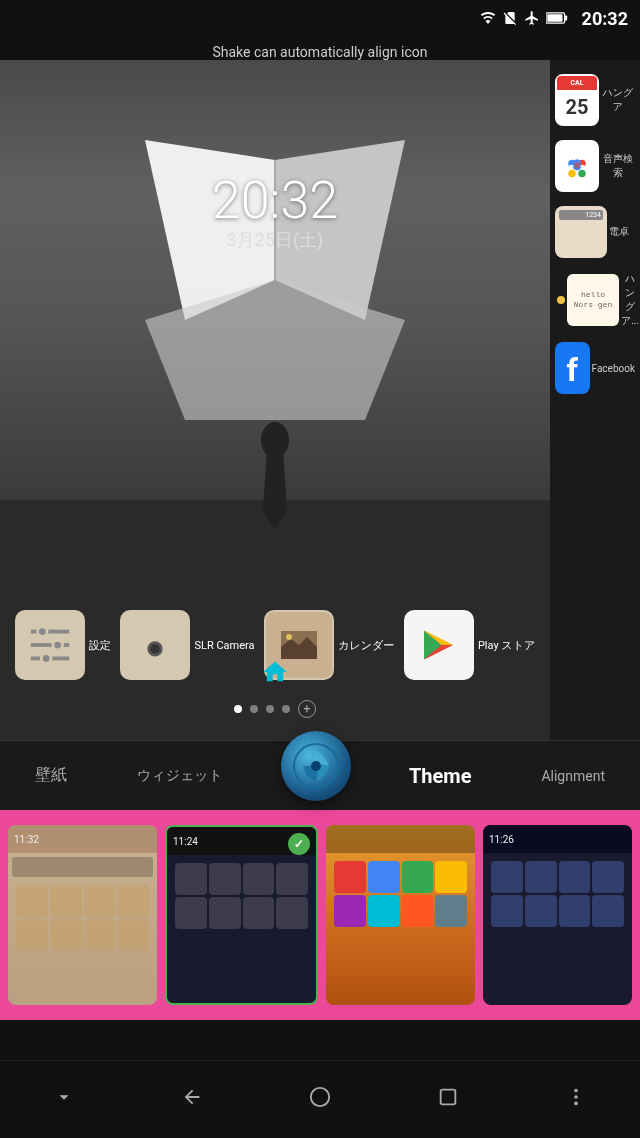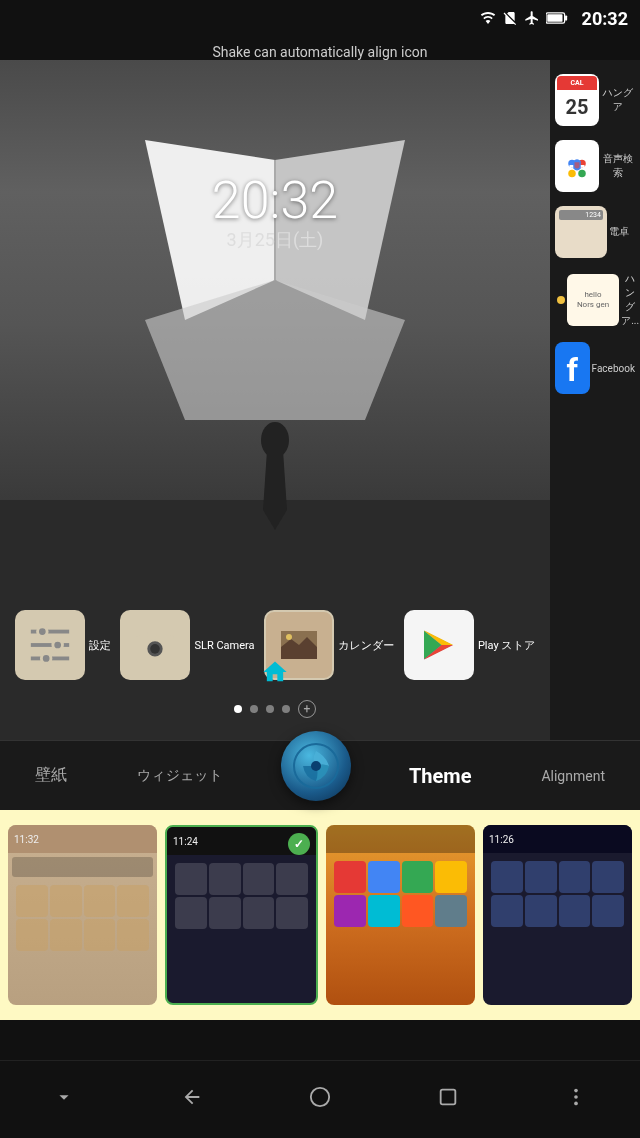--- a/index.html
+++ b/index.html
@@ -230,21 +230,21 @@
       position: relative;
       overflow: hidden;
     }
 
     
     .theme-thumbnails {
       position: absolute;
       top: 810px;
       left: 0; right: 0;
       height: 210px;
-      background: #fef9c3;
+      background: #ec4899;
       display: flex;
       align-items: center;
       justify-content: space-around;
       padding: 10px 8px;
       gap: 8px;
     }
 
     .theme-thumb {
       flex: 1;
       height: 180px;
@@ -410,21 +410,21 @@
         <div style="background:#e07020; border-radius:1px; height:8px;"></div>
         <div style="background:#aaa; border-radius:1px; height:8px;"></div>
         <div style="background:#aaa; border-radius:1px; height:8px;"></div>
         <div style="background:#e07020; border-radius:1px; height:8px;"></div>
       </div>
     </div>
     <span class="sidebar-app-label">電卓</span>
   </div>
 
   <div class="sidebar-app">
-    <div style="display:flex; align-items:center;">
+    <div style="display:flex; align-items:center;font-family:Liberation Mono, monospace;">
       <div class="sidebar-indicator"></div>
       <div class="sidebar-icon-box" style="background:#e8ddc8; border-radius:6px; overflow:hidden;">
         <div style="background:#fff8e8; width:100%; height:100%; display:flex; align-items:center; justify-content:center; font-size:8px; color:#666; padding:2px; text-align:center; line-height:1.2;">
           <span>hello<br>Nors gen</span>
         </div>
       </div>
     </div>
     <span class="sidebar-app-label">ハングア...</span>
   </div>
 

